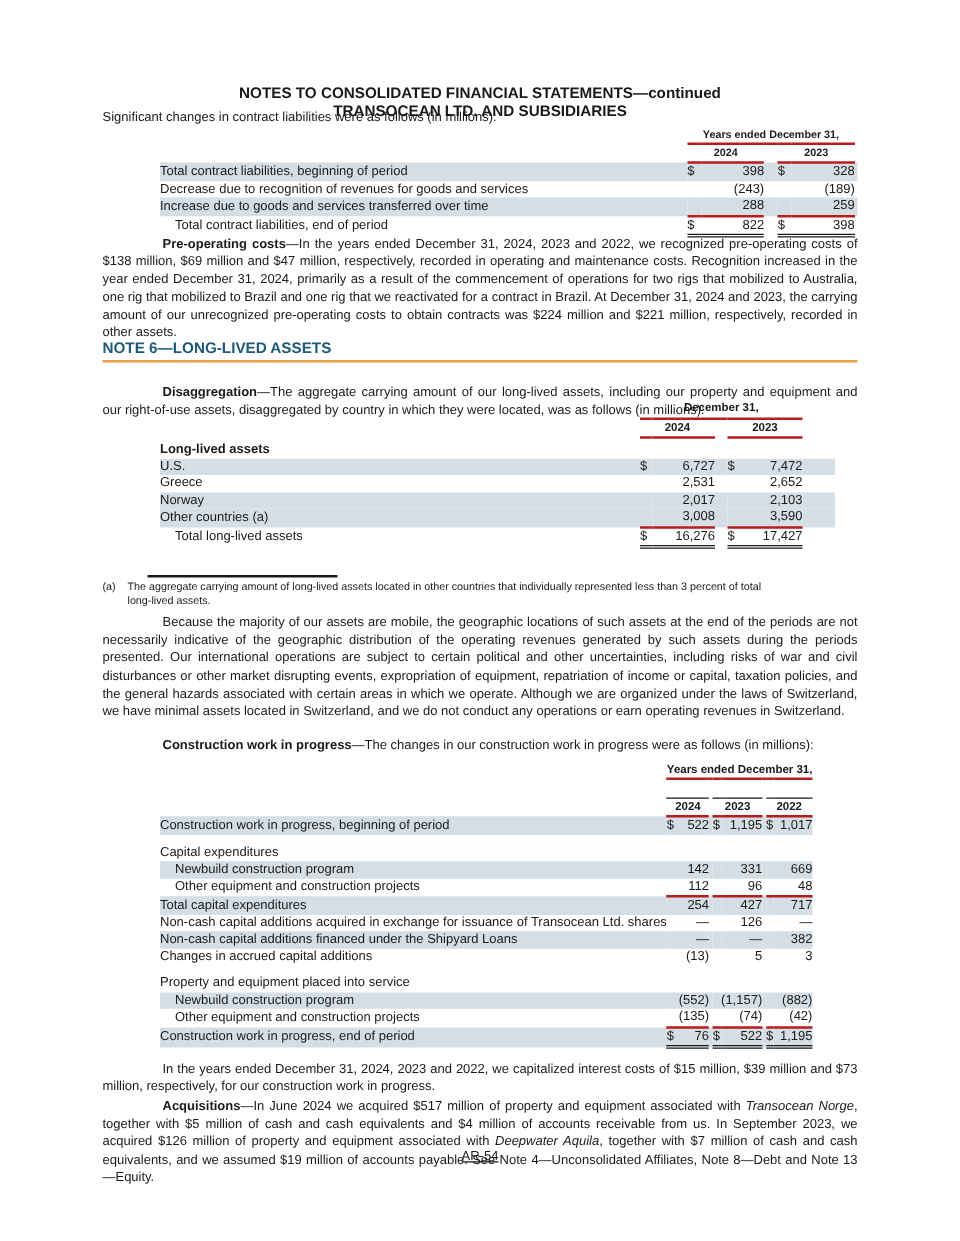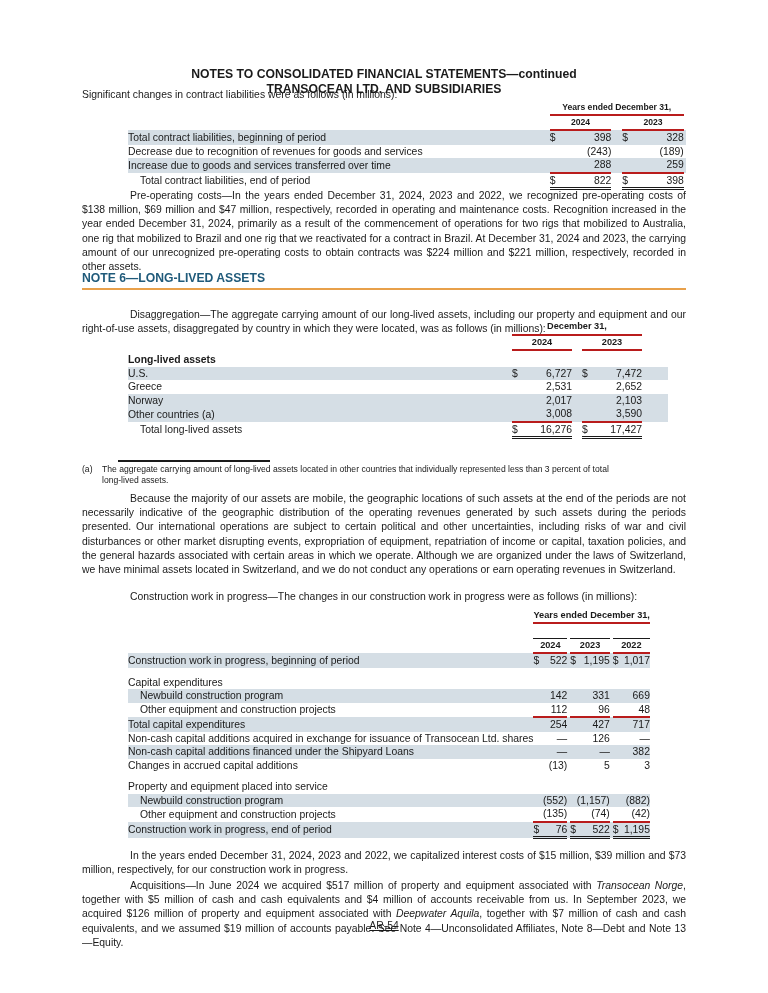--- a/index.html
+++ b/index.html
@@ -4,21 +4,21 @@
 <style>
   html, body { margin:0; padding:0; background:#ffffff; }
   body { width:768px; height:993px; position:relative; overflow:hidden;
          font-family:"Liberation Sans", sans-serif; color:#1a1a1a; font-size:10.4px; }
   .page { position:absolute; left:82px; top:0; width:604px; }
   .hdr { text-align:center; font-weight:bold; font-size:12.2px; line-height:14px; }
   .hdr1 { position:absolute; left:0; top:54px; width:604px;margin-top:28px; }
   .hdr2 { position:absolute; left:0; top:67px; width:604px; }
   .p { position:absolute; left:0; width:604px; line-height:14.2px; text-align:justify; font-size:10.4px; }
   .p .ind { display:inline-block; width:48px; }
-  .p b { font-weight:normal; }
+  .p b { font-weight:bold; }
   .note { position:absolute; left:0; top:270px; width:604px; height:18px;
           color:#1f5a7a; font-weight:bold; font-size:12.2px; line-height:16px;
           border-bottom:2px solid #e8a04a; }
   table { border-collapse:collapse; position:absolute; font-size:10.4px; }
   td { padding:0; height:13.5px; line-height:13px; white-space:nowrap; }
   .band td { background:#d5dee5; }
   .band td.gap, .nb td { background:transparent; }
   .num { text-align:right; }
   .dol { text-align:left; }
   .uline { border-bottom:2px solid #b91c1c; }

